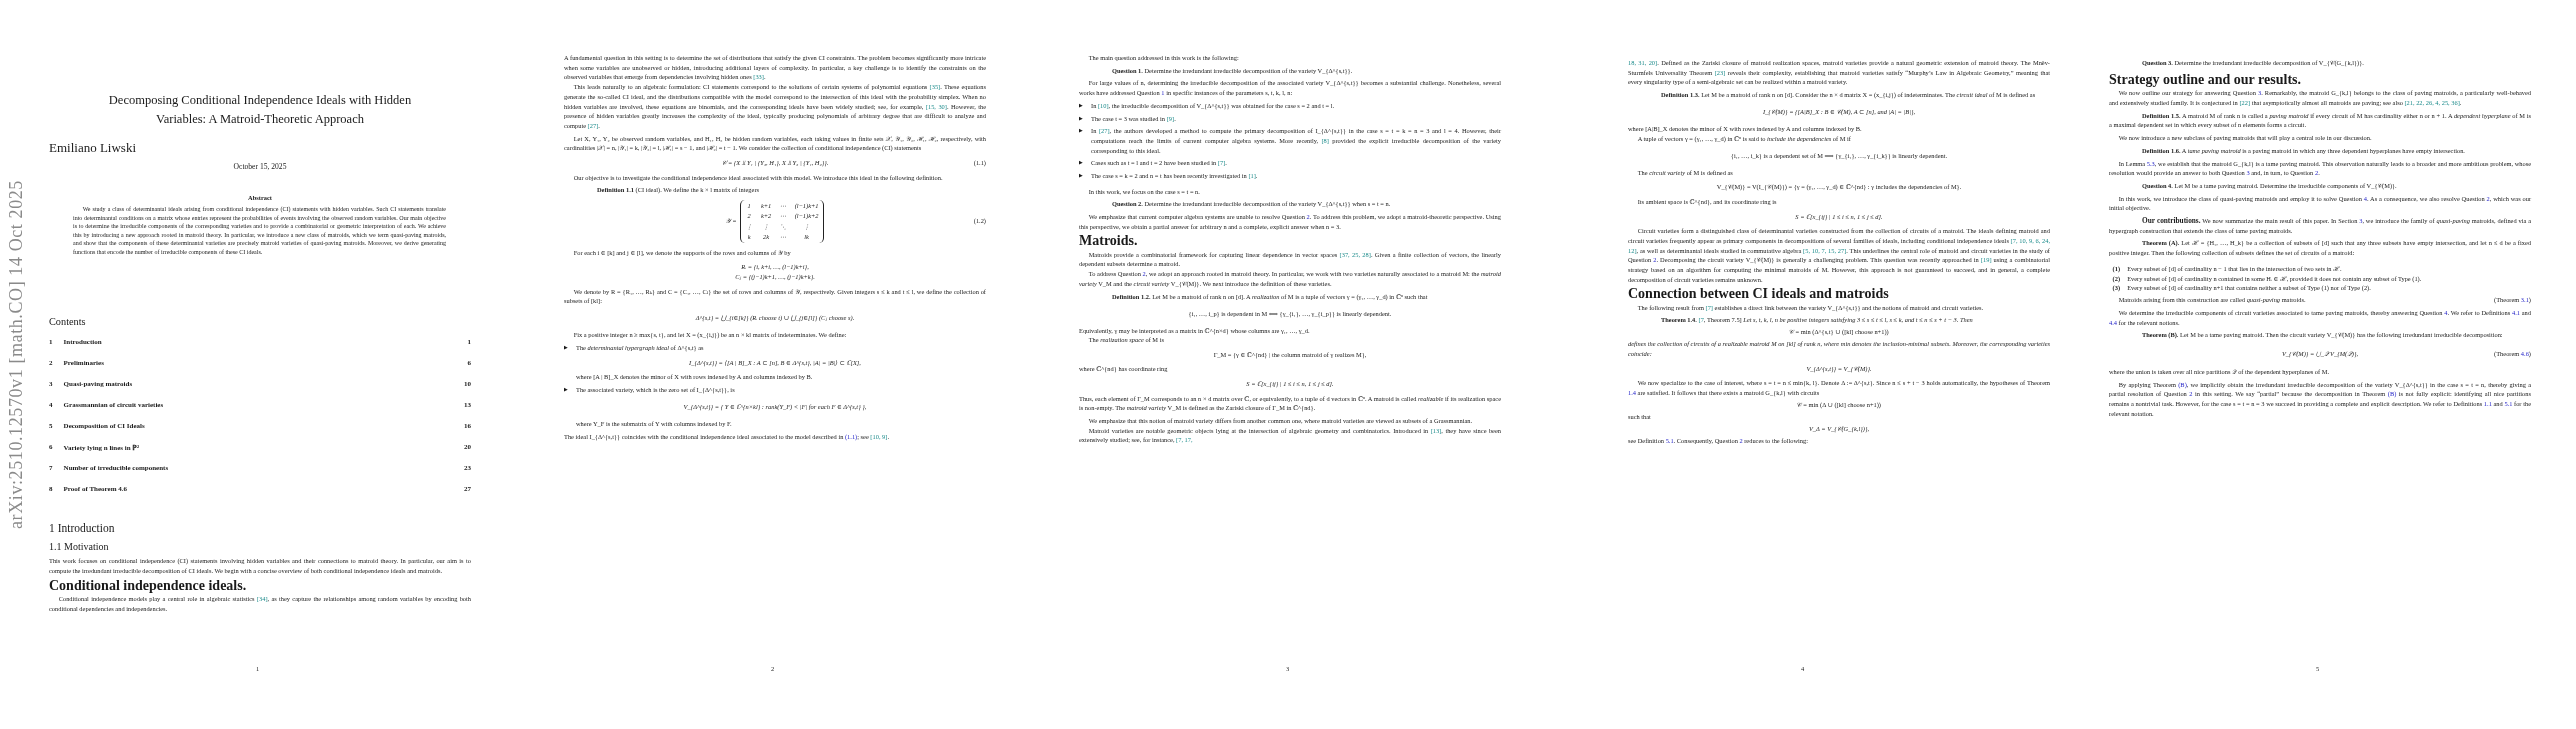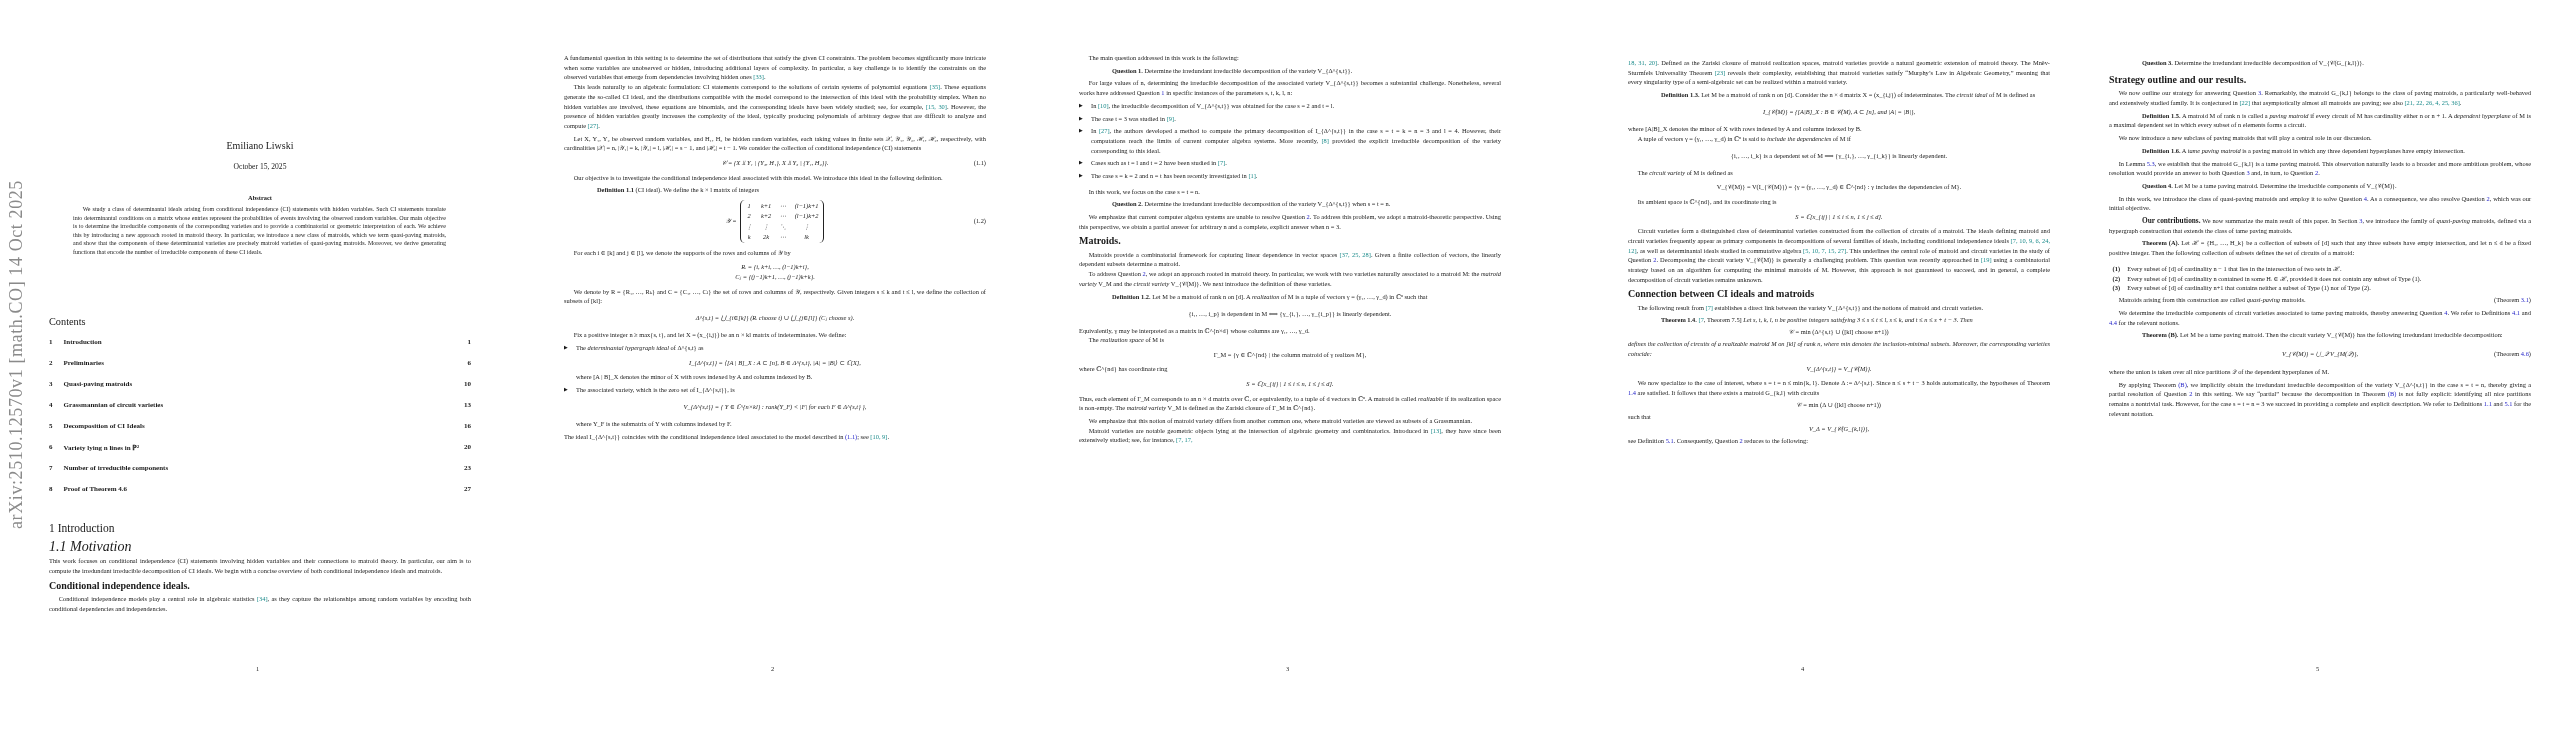--- a/index.html
+++ b/index.html
@@ -13,26 +13,26 @@
   .ref { color: #2323c8; }
   p.ind { text-indent: 9.7px; }
   .gap-s { height: 3px; }
   .eq { display: flex; justify-content: center; position: relative; margin: 4.9px 0; font-style: italic; }
   .eq .num { position: absolute; right: 0; font-style: normal; }
   b.head { font-weight: bold; padding-left: 33px; }
   em { font-style: italic; }
   .bullet { display: flex; margin: 3px 0; }
   .bullet .tri { width: 12px; flex: 0 0 12px; font-size: 4.9px; line-height: 9.7px; }
   .bullet .bt { flex: 1; }
-  .subhead { font-size: 10px; font-weight: bold; margin: 4.9px 0 3.6px 0; }
+  .subhead { font-size: 14px; font-weight: bold; margin: 4.9px 0 3.6px 0; }
   .sechead { font-size: 11.5px; margin: 6px 0 8px 0; }
-  .subsec { font-size: 14px; margin: 3.6px 0 4.9px 0; font-style: italic; }
+  .subsec { font-size: 10px; margin: 3.6px 0 4.9px 0; }
   .arxiv-stamp { position: absolute; left: 6px; top: 529px; transform-origin: left top; transform: rotate(-90deg); font-family: "Liberation Serif", serif; font-size: 18px; color: #8a8a8a; letter-spacing: 0.6px; white-space: nowrap; }
   .title { position: absolute; left: 49px; width: 422px; top: 91px; text-align: center; font-size: 12.5px; line-height: 19px; }
-  .author { position: absolute; left: 49px; width: 422px; top: 140px; text-align: center; font-size: 10px; }
+  .author { position: absolute; left: 49px; width: 422px; top: 140px; font-size: 13px; }
   .date { position: absolute; left: 49px; width: 422px; top: 162px; text-align: center; font-size: 7.6px; }
   .abs-head { position: absolute; left: 49px; width: 422px; top: 194px; text-align: center; font-size: 6.4px; font-weight: bold; }
   .abstract { position: absolute; left: 73px; width: 373px; top: 205px; font-size: 6px; line-height: 8.6px; text-align: justify; text-indent: 9.7px; }
   .contents-head { position: absolute; left: 49px; top: 316px; font-size: 10.3px; }
   .toc { position: absolute; left: 49px; width: 422px; top: 338px; }
   .toc-row { display: flex; height: 21px; align-items: flex-start; font-size: 7px; font-weight: bold; }
   .toc-row .n { width: 14.6px; }
   .toc-row .t { flex: 1; }
   .toc-row .p { width: 24px; text-align: right; }
   .matrix { display: inline-grid; grid-template-columns: repeat(4, auto); column-gap: 8.5px; row-gap: 0.6px; border-left: 0.6px solid #222; border-right: 0.6px solid #222; border-radius: 4.9px; padding: 1.2px 4.9px; text-align: center; font-style: italic; }
@@ -44,20 +44,24 @@
   .right-tag { display: flex; justify-content: space-between; }
 </style>
 </head>
 <body>
 
 <div class="strip">
 
   <div class="page">
     <div class="arxiv-stamp">arXiv:2510.12570v1  [math.CO]  14 Oct 2025</div>
 
+    <div class="title">
+      <div>Decomposing Conditional Independence Ideals with Hidden</div>
+      <div>Variables: A Matroid-Theoretic Approach</div>
+    </div>
     <div class="author">Emiliano Liwski</div>
     <div class="date">October 15, 2025</div>
 
     <div class="abs-head">Abstract</div>
     <div class="abstract">We study a class of determinantal ideals arising from conditional independence (CI) statements with hidden variables. Such CI statements translate into determinantal conditions on a matrix whose entries represent the probabilities of events involving the observed random variables. Our main objective is to determine the irreducible components of the corresponding varieties and to provide a combinatorial or geometric interpretation of each. We achieve this by introducing a new approach rooted in matroid theory. In particular, we introduce a new class of matroids, which we term quasi-paving matroids, and show that the components of these determinantal varieties are precisely matroid varieties of quasi-paving matroids. Moreover, we derive generating functions that encode the number of irreducible components of these CI ideals.</div>
 
     <div class="contents-head">Contents</div>
     <div class="toc">
       <div class="toc-row">
           <span class="n">1</span>

